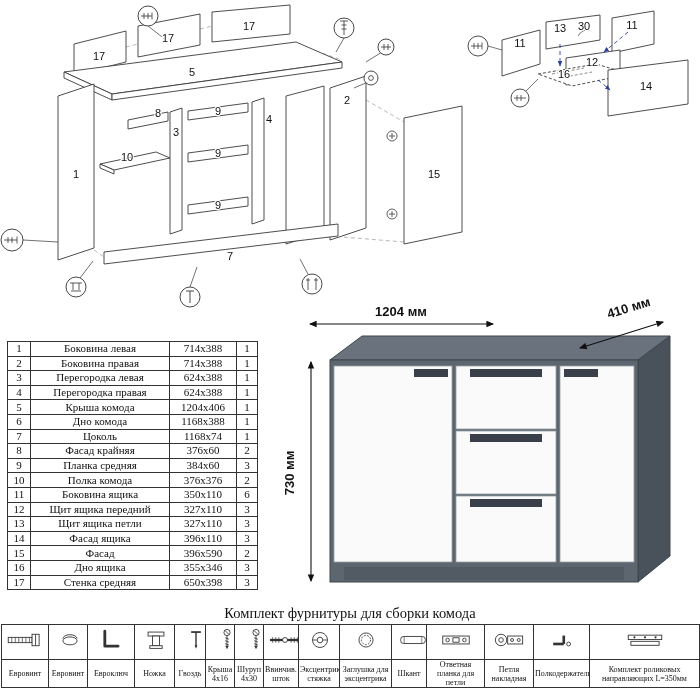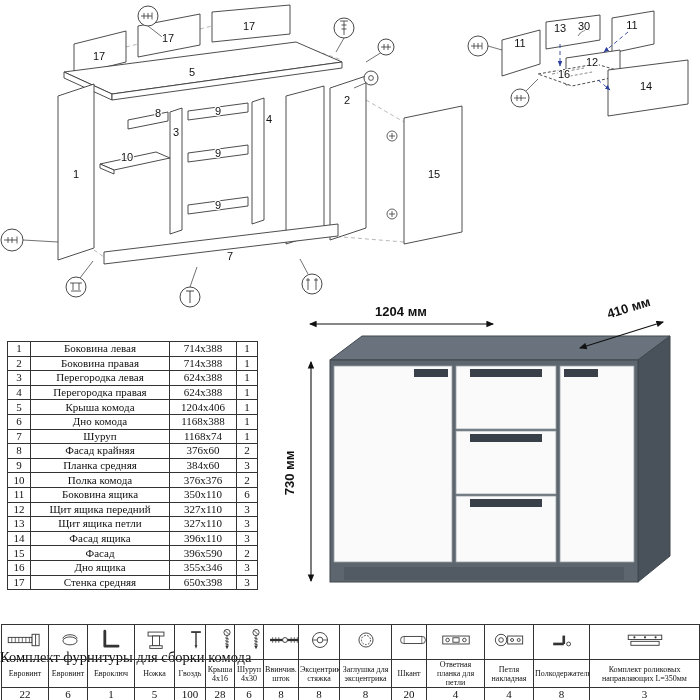--- a/index.html
+++ b/index.html
@@ -6,21 +6,21 @@
   .page{position:relative;width:700px;height:700px;font-family:"Liberation Serif",serif;color:#111;}
   .top-diagram{position:absolute;left:0;top:0;}
   .parts-wrap{position:absolute;left:7px;top:341px;}
   table.parts{border-collapse:collapse;font-size:11px;}
   table.parts td{border:1px solid #333;padding:0 3px;height:13.6px;line-height:13px;text-align:center;white-space:nowrap;}
   table.parts td.c-num{min-width:16px;}
   table.parts td.c-name{min-width:132px;font-family:Liberation Serif, serif;}
   table.parts td.c-size{min-width:60px;}
   table.parts td.c-qty{min-width:14px;}
   .product-svg{position:absolute;left:280px;top:298px;}
-  .hw-title{position:absolute;left:0;top:605px;width:700px;text-align:left;font-size:14.5px;line-height:16px;margin-top:44px;}
+  .hw-title{position:absolute;left:0;top:605px;width:700px;text-align:center;font-size:14.5px;line-height:16px;}
   table.hw{position:absolute;left:1px;top:624px;border-collapse:collapse;table-layout:fixed;width:698px;}
   table.hw td{border:1px solid #333;text-align:center;vertical-align:middle;padding:0 1px;overflow:hidden;}
   tr.hw-icons td{height:33px;}
   tr.hw-labels td{height:27px;font-size:8px;line-height:9px;font-family:"Liberation Serif",serif;}
   tr.hw-qty td{height:12px;font-size:11px;line-height:12px;}
   .callout-label{font:11px "Liberation Sans",sans-serif;fill:#111;text-anchor:middle;paint-order:stroke;stroke:#fff;stroke-width:2.5px;}
   .dim-label{font:bold 13px "Liberation Sans",sans-serif;fill:#111;text-anchor:middle;}
 </style>
 </head>
 <body>
@@ -200,21 +200,21 @@
             <td class="c-qty">1</td>
           </tr>
           <tr>
             <td class="c-num">6</td>
             <td class="c-name">Дно комода</td>
             <td class="c-size">1168x388</td>
             <td class="c-qty">1</td>
           </tr>
           <tr>
             <td class="c-num">7</td>
-            <td class="c-name">Шуруп</td>
+            <td class="c-name">Цоколь</td>
             <td class="c-size">1168x74</td>
             <td class="c-qty">1</td>
           </tr>
           <tr>
             <td class="c-num">8</td>
             <td class="c-name">Фасад крайняя</td>
             <td class="c-size">376x60</td>
             <td class="c-qty">2</td>
           </tr>
           <tr>
@@ -455,32 +455,15 @@
           <td>Шуруп 4x30</td>
           <td>Ввинчив. шток</td>
           <td>Эксцентрик. стяжка</td>
           <td>Заглушка для эксцентрика</td>
           <td>Шкант</td>
           <td>Ответная планка для петли</td>
           <td>Петля накладная</td>
           <td>Полкодержатель</td>
           <td>Комплект роликовых направляющих L=350мм</td>
         </tr>
-      <tr class="hw-qty">
-          <td>22</td>
-          <td>6</td>
-          <td>1</td>
-          <td>5</td>
-          <td>100</td>
-          <td>28</td>
-          <td>6</td>
-          <td>8</td>
-          <td>8</td>
-          <td>8</td>
-          <td>20</td>
-          <td>4</td>
-          <td>4</td>
-          <td>8</td>
-          <td>3</td>
-        </tr>
     </tbody>
   </table>
 </div>
 
 </body></html>

